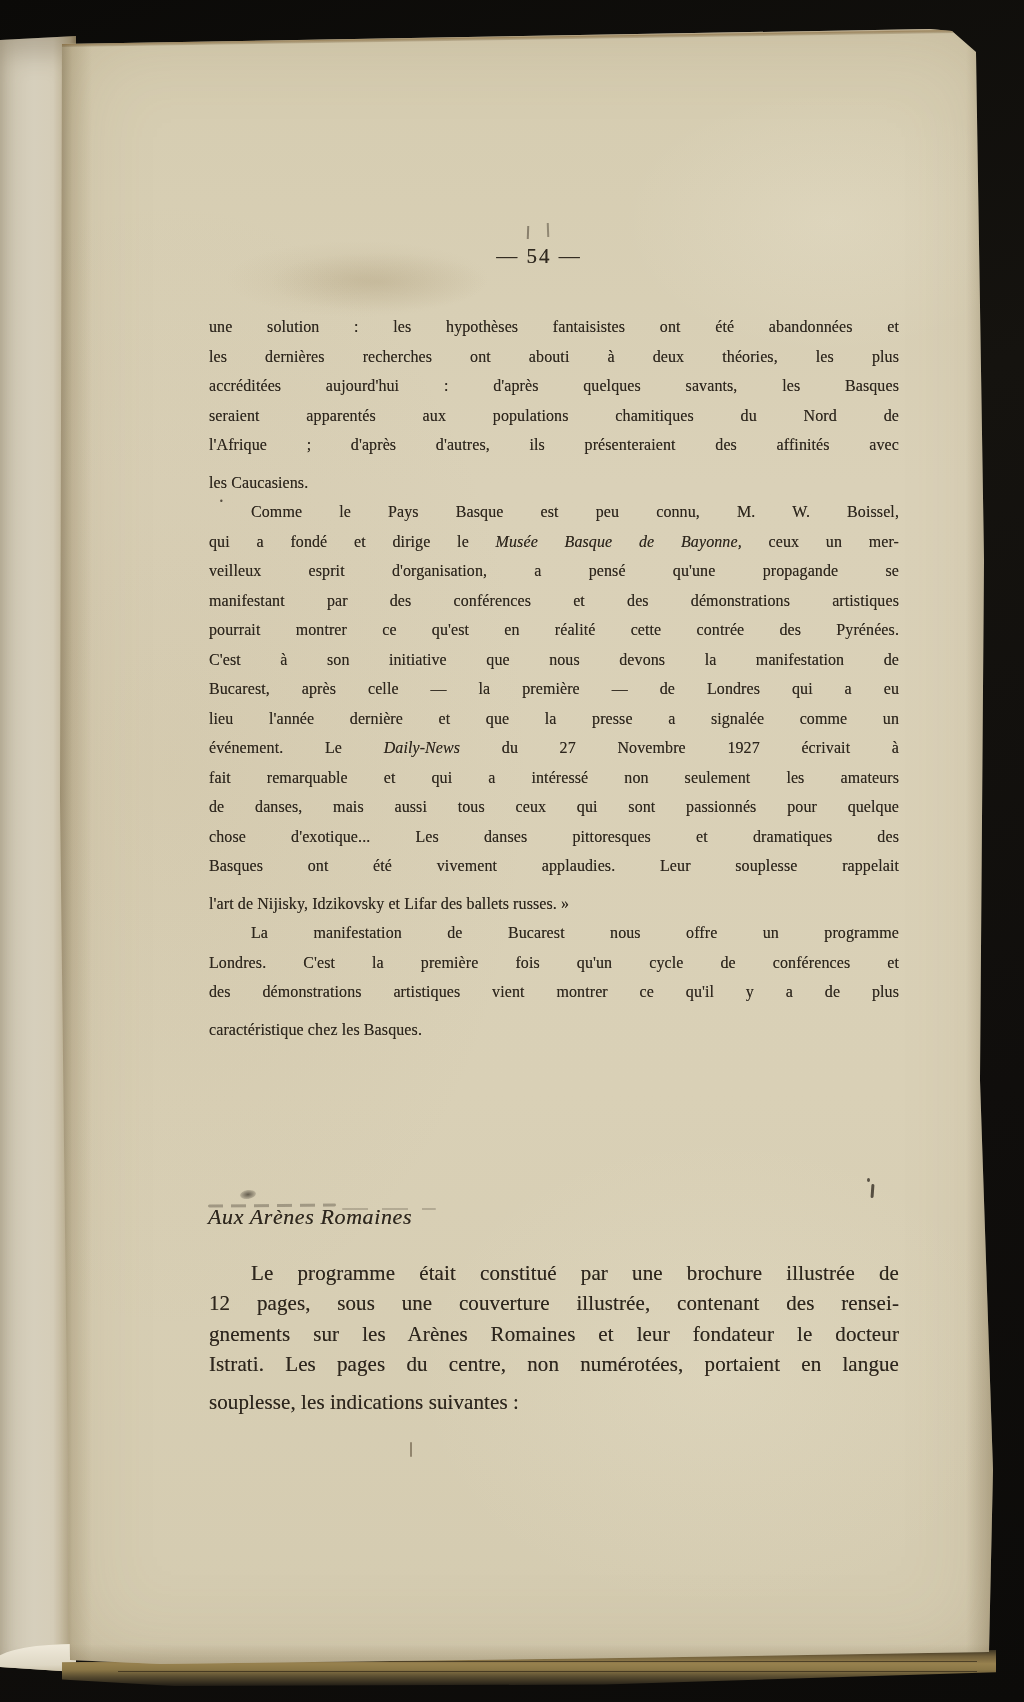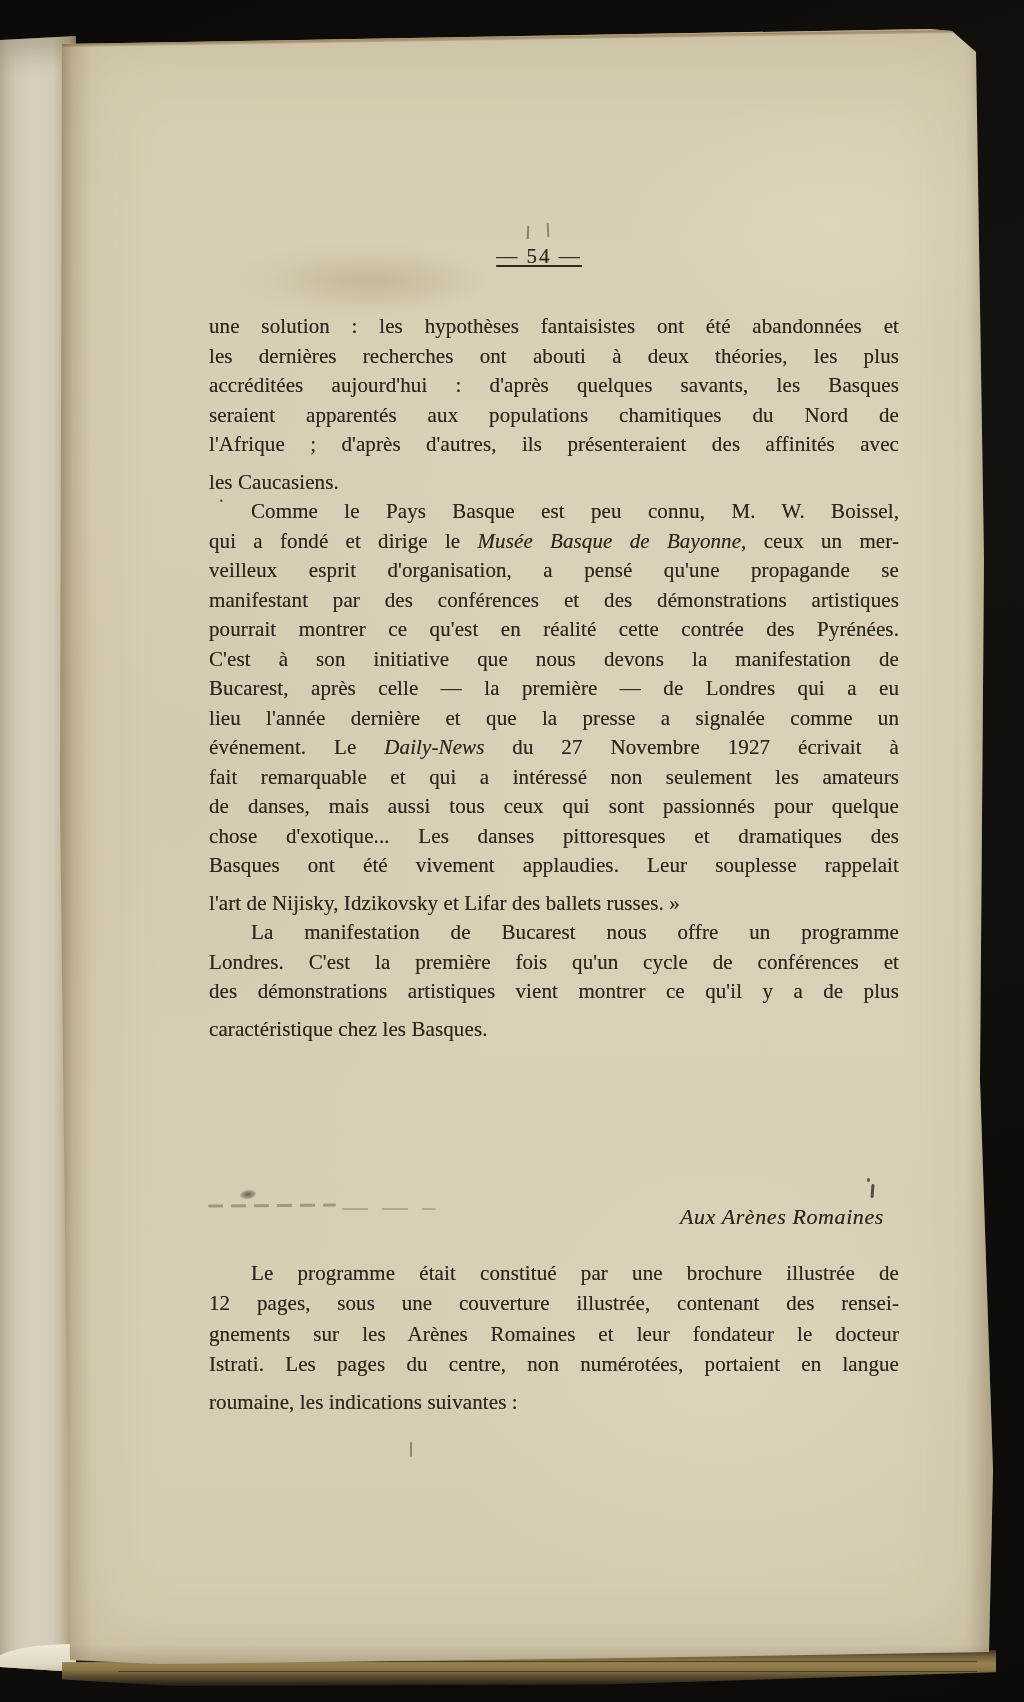--- a/index.html
+++ b/index.html
@@ -68,39 +68,38 @@
   }
   .right-shade{
     position:absolute;right:0;top:0;width:34px;height:100%;
     background:linear-gradient(270deg,rgba(98,80,46,.38),rgba(98,80,46,0));
   }
   
   .page-number{
     position:absolute;left:150px;top:220px;width:692px;box-sizing:border-box;padding-right:30px;
     text-align:center;font-size:21px;color:#30291f;letter-spacing:2px;
     text-shadow:0 0 .5px rgba(48,41,31,.65);
-    text-decoration:underline;
   }
   .text-col{
     position:absolute;left:151px;top:288px;width:690px;
-    font-size:21px;line-height:29.5px;color:#2d261d;letter-spacing:.1px;
+    font-size:16px;line-height:29.5px;color:#2d261d;letter-spacing:.1px;
     text-shadow:0 0 .5px rgba(45,38,29,.55);
   }
   .tline{text-align:justify;text-align-last:justify;white-space:normal;}
   .tline.last{text-align-last:left;margin-top:8px;}
   .tline.indent{text-indent:42px;}
   .tline em{font-style:italic;}
   .section-heading{
     position:absolute;left:150px;top:1104px;width:692px;box-sizing:border-box;padding-right:55px;
     text-align:center;font-variant:small-caps;font-size:23px;letter-spacing:1.3px;color:#2c251c;
     text-shadow:0 0 .5px rgba(44,37,28,.6);
   }
   .sub-heading{
     position:absolute;left:150px;top:1180px;width:692px;box-sizing:border-box;padding-right:16px;
-    text-align:right;font-style:italic;font-size:22px;letter-spacing:.6px;color:#2d261d;
+    text-align:left;font-style:italic;font-size:22px;letter-spacing:.6px;color:#2d261d;
     text-shadow:0 0 .5px rgba(45,38,29,.6);
   }
   .closing-col{
     position:absolute;left:151px;top:1234px;width:690px;
     font-size:21px;line-height:30.3px;color:#2d261d;letter-spacing:.1px;
     text-shadow:0 0 .5px rgba(45,38,29,.55);
   }
   
   .stray-dot{position:absolute;left:160px;top:466px;font-size:20px;color:rgba(58,49,38,.8);}
   .stain-under-number{
@@ -201,20 +200,20 @@
     <div class="ink-exclaim-stroke"></div>
 
     <div class="sub-heading">Aux Arènes Romaines</div>
 
     <div class="closing-col">
         <div>
           <div class="tline indent"><span>Le programme était constitué par une brochure illustrée de</span></div>
           <div class="tline"><span>12 pages, sous une couverture illustrée, contenant des rensei-</span></div>
           <div class="tline"><span>gnements sur les Arènes Romaines et leur fondateur le docteur</span></div>
           <div class="tline"><span>Istrati. Les pages du centre, non numérotées, portaient en langue</span></div>
-          <div class="tline last"><span>roumaine, les indications suivantes :</span></div>
+          <div class="tline last"><span>souplesse, les indications suivantes :</span></div>
         </div>
       </div>
 
     <div class="ink-tick"></div>
   </div>
 
 </div>
 
 </body></html>

